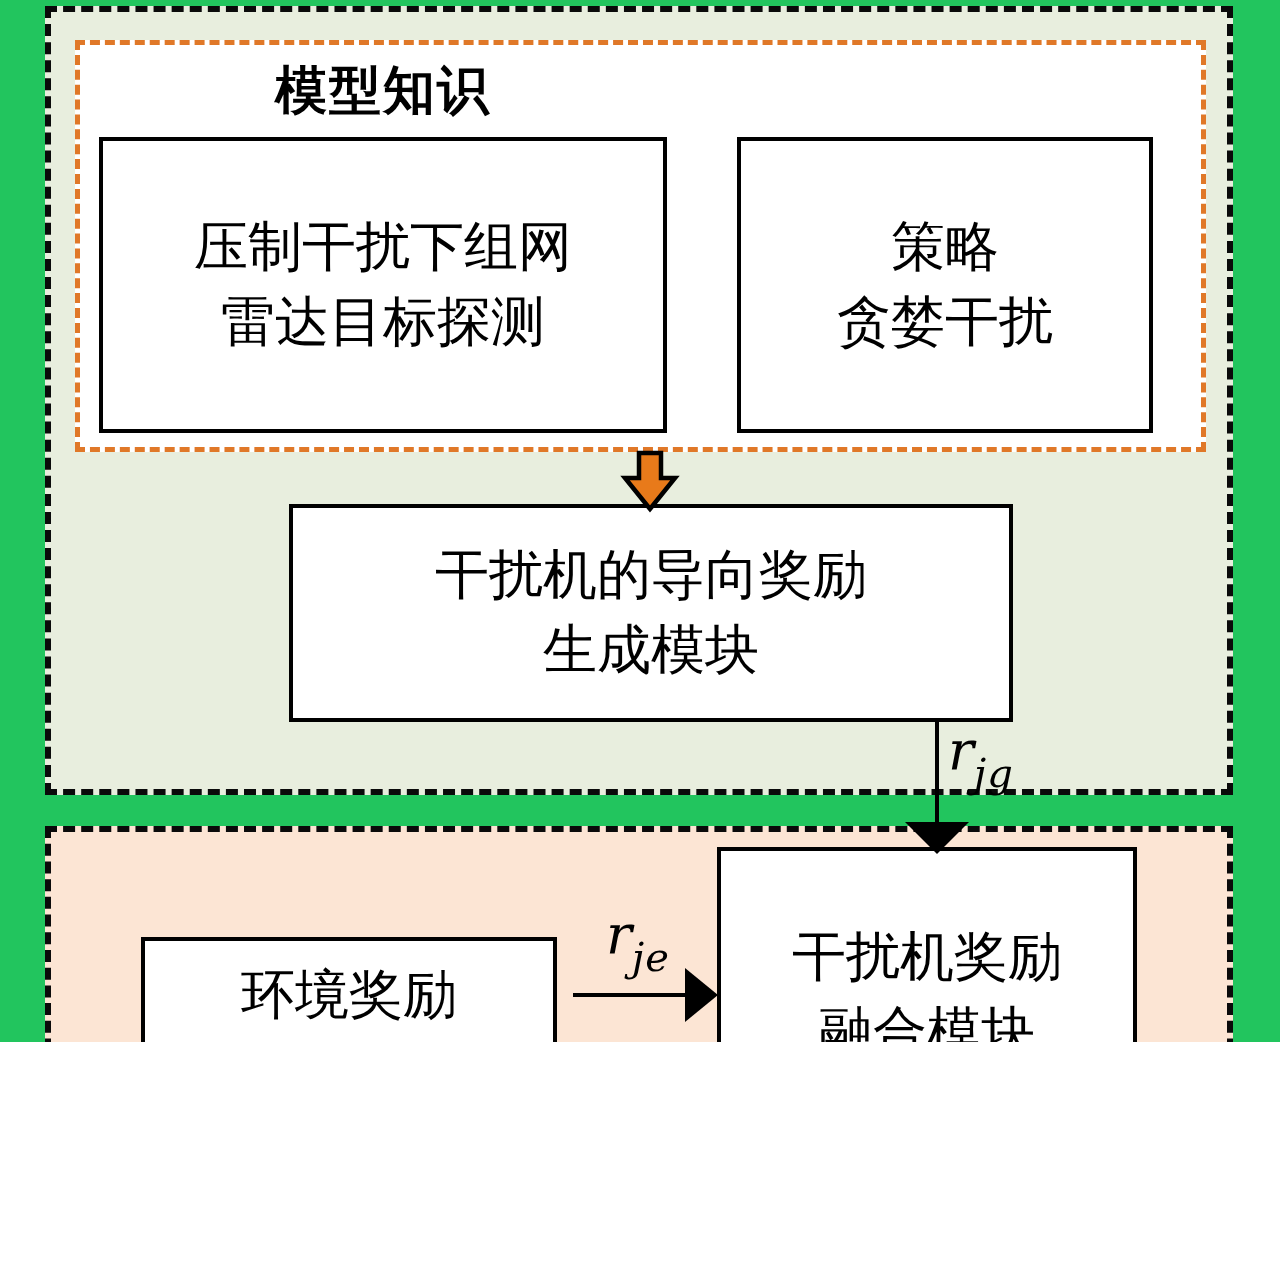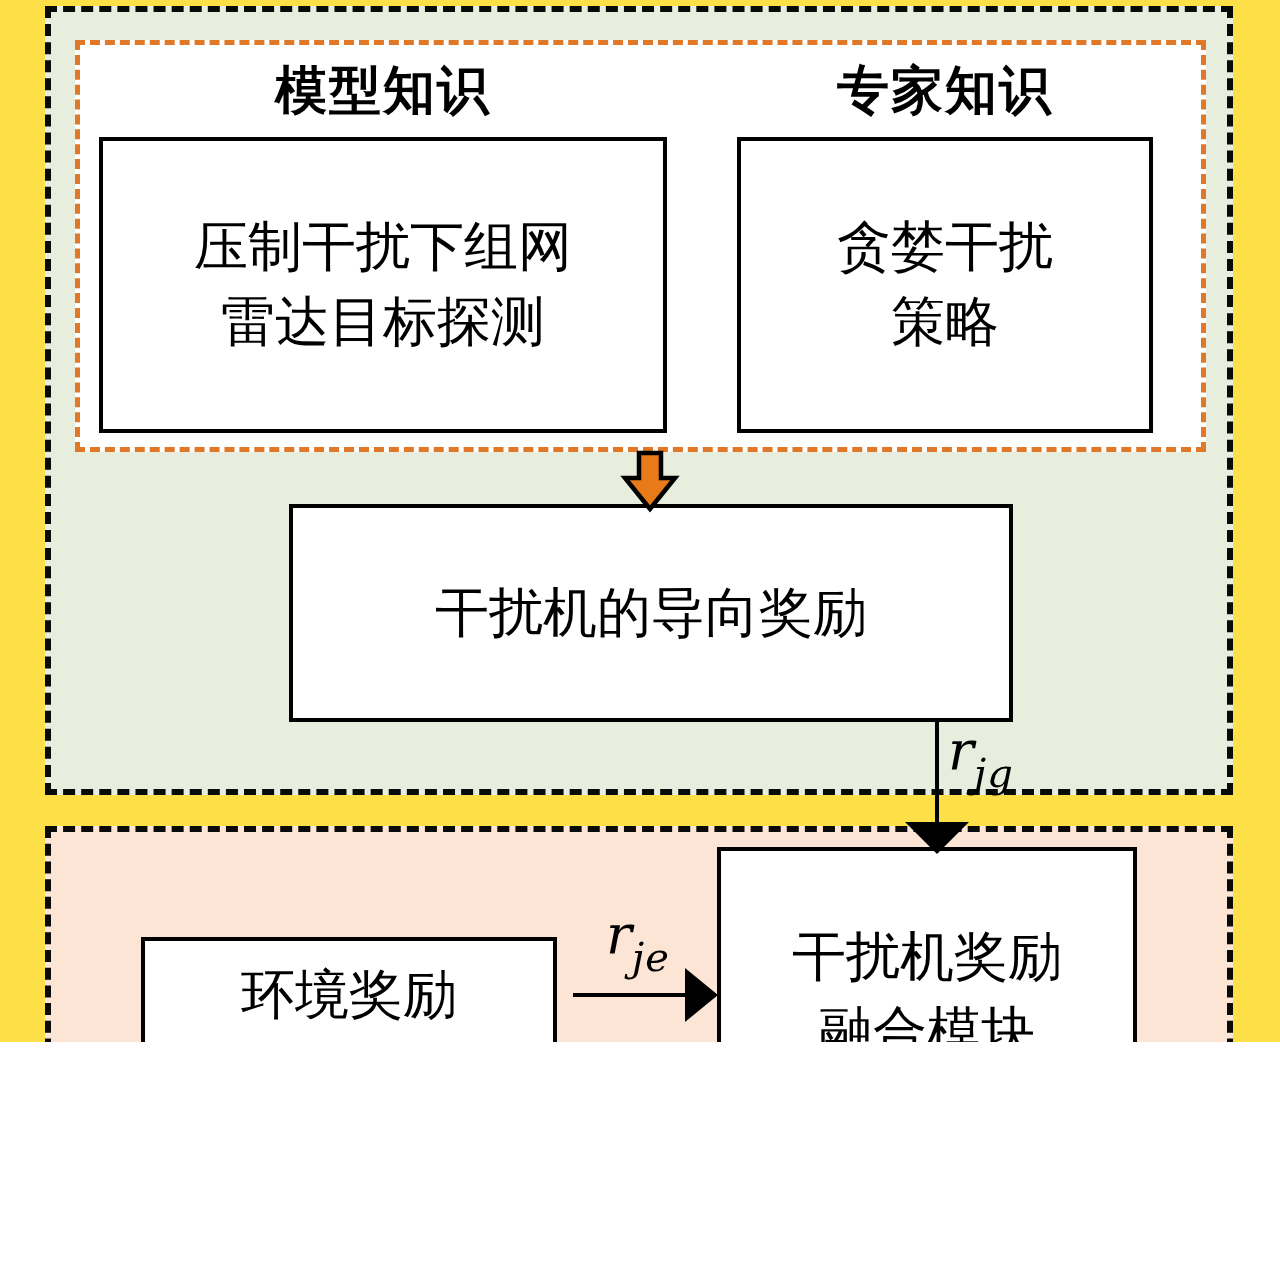--- a/index.html
+++ b/index.html
@@ -1,17 +1,17 @@
 <!DOCTYPE html>
 <html style="--knowledge-bg: #e8eede; --fusion-bg: #fce5d4; --orange-dash: #e07828; --orange-arrow: #e87a1a; --ink: #000000;"><head>
 <meta charset="utf-8">
 <style>
   html,body{margin:0;padding:0;background:#ffffff;}
   #canvas{
-    position:relative;width:1280px;height:1042px;background:#fde047;
+    position:relative;width:1280px;height:1042px;background:#22c55e;
     font-family:"Liberation Serif","DejaVu Serif",serif;color:#000;overflow:hidden;
   }
   .panel{position:absolute;box-sizing:border-box;border:6px dashed #0a0a0a;z-index:1;}
   #knowledge-panel{left:45px;top:6px;width:1188px;height:789px;background:var(--knowledge-bg,#e8eede);}
   #fusion-panel{left:45px;top:826px;width:1188px;height:437px;background:var(--fusion-bg,#fce5d4);}
   #knowledge-inner-zone{
     position:absolute;left:75px;top:40px;width:1131px;height:412px;box-sizing:border-box;
     border:5px dashed var(--orange-dash,#e07828);background:#ffffff;z-index:2;
   }
   .title{position:absolute;z-index:3;text-align:center;font-size:52px;font-weight:700;letter-spacing:2px;}
@@ -48,38 +48,38 @@
 </head>
 <body>
 
 <div id="canvas">
 
   <div id="knowledge-panel" class="panel"></div>
 
   <div id="knowledge-inner-zone"></div>
 
   <div id="model-knowledge-title" class="title">模型知识</div>
-  <div id="expert-knowledge-title" class="title">专家知识</div>
 
   <div id="radar-model-box" class="box">
     <div>压制干扰下组网</div>
     <div>雷达目标探测</div>
   </div>
 
   <div id="greedy-strategy-box" class="box">
+    <div>策略</div>
     <div>贪婪干扰</div>
-    <div>策略</div>
   </div>
 
   <svg id="block-arrow" width="72" height="64" viewBox="0 0 72 64">
     <polygon points="25,3 47,3 47,28 61,28 36,59 11,28 25,28"></polygon>
   </svg>
 
   <div id="guide-reward-box" class="box">
     <div>干扰机的导向奖励</div>
+    <div>生成模块</div>
   </div>
 
   <div id="line-rjg" class="vline"></div>
   <div id="arrowhead-rjg" class="arrowhead"></div>
   <div id="label-rjg" class="math-label"><span>r</span><sub>jg</sub></div>
 
   <div id="fusion-panel" class="panel"></div>
 
   <div id="env-reward-box" class="box">
     <div>环境奖励</div>

